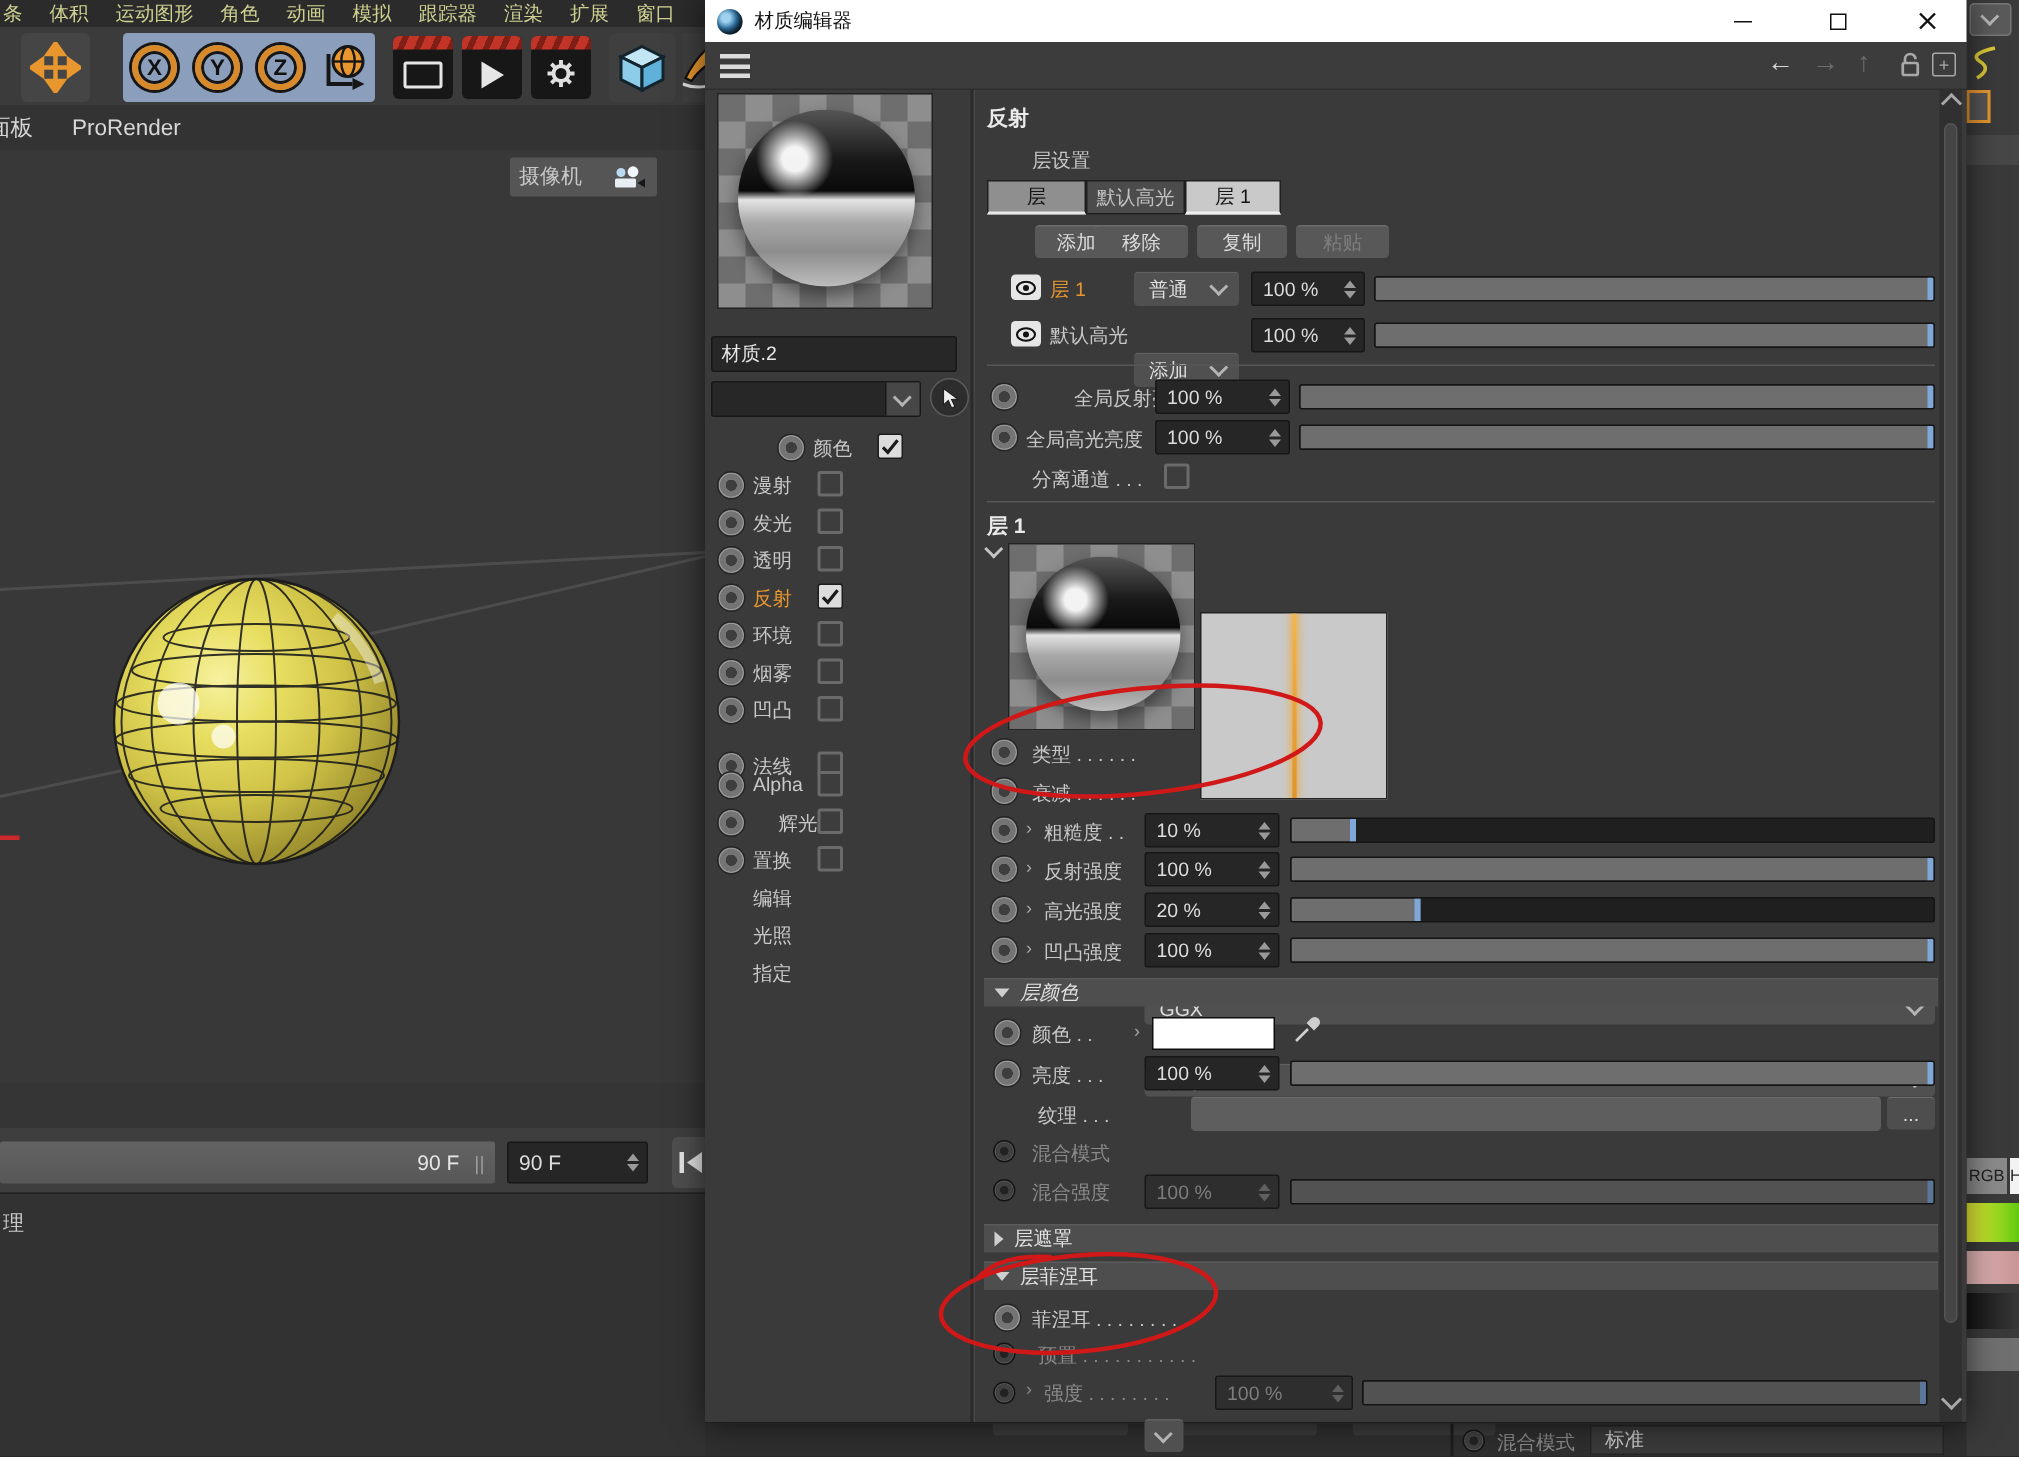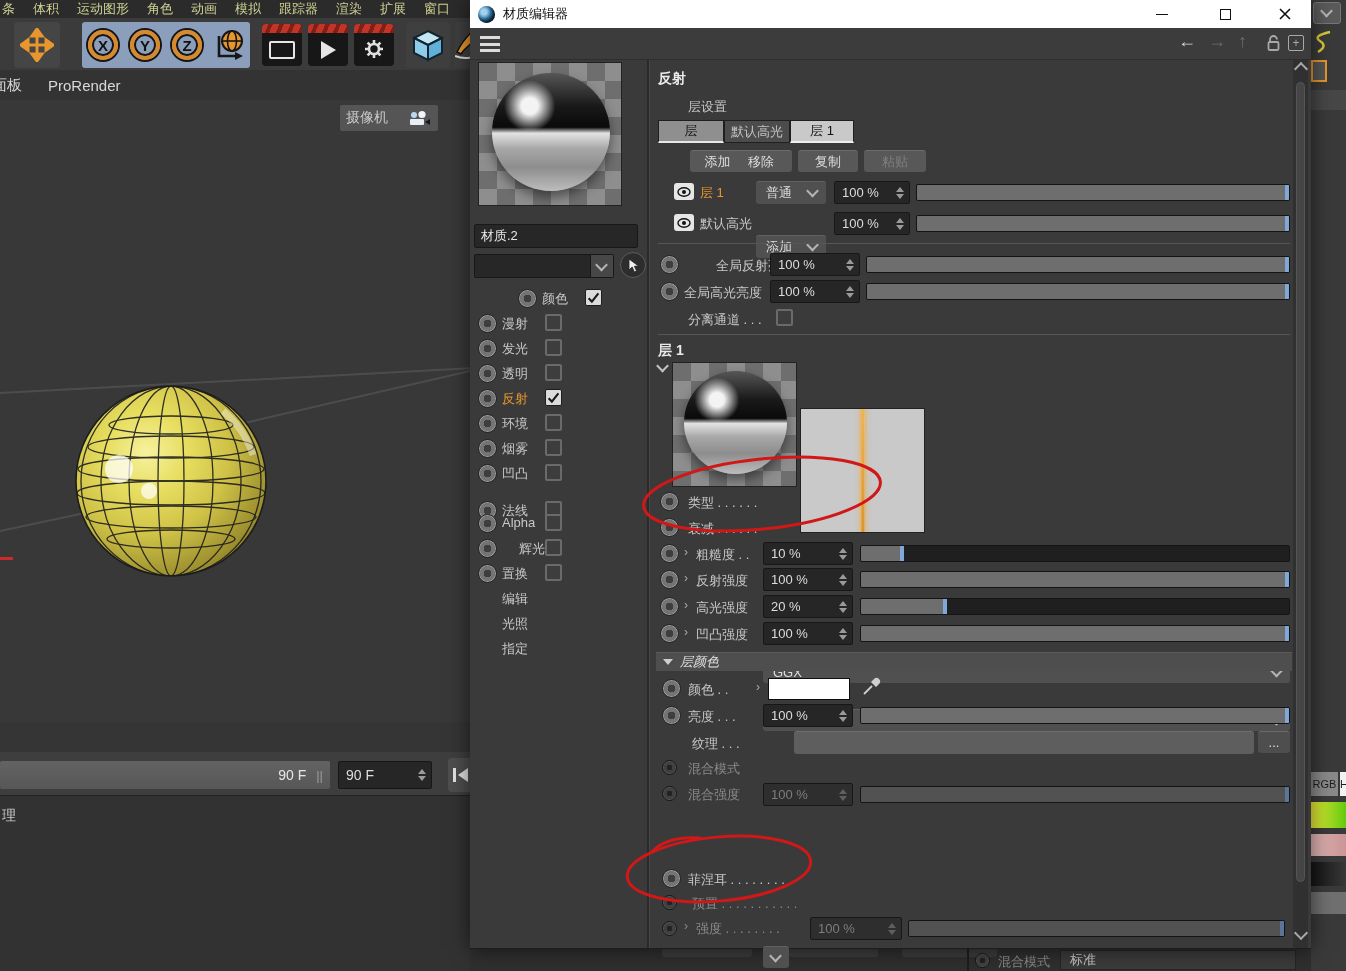--- a/index.html
+++ b/index.html
@@ -594,20 +594,28 @@
         <span>100 %</span>
         <span class="spin">
           <i class="u"></i>
           <i class="d"></i>
         </span>
       </div>
     <div class="slider dim abs" style="left:390px;top:786px;width:430px;height:17px;">
         <div class="fill" style="width: 100%;"></div>
       </div>
 
+    <div class="sectionbar abs" style="left:186px;top:816px;width:636px;height:19px;">
+      <span class="tri-r"></span>
+      <span>层遮罩</span>
+    </div>
+    <div class="sectionbar abs" style="left:186px;top:841px;width:636px;height:19px;">
+      <span class="tri-d"></span>
+      <span>层菲涅耳</span>
+    </div>
 
     <div class="radio abs" style="left:192px;top:869px;"></div>
     <span class="abs lbl" style="left:218px;top:871px;">菲涅耳 . . . . . . . .</span>
 
     <div class="radio dim abs" style="left:192px;top:895px;width:13px;height:13px;"></div>
     <span class="abs lbl dimtx" style="left:222px;top:895px;">预置 . . . . . . . . . . .</span>
 
     <div class="radio dim abs" style="left:192px;top:921px;width:13px;height:13px;"></div>
     <span class="exp abs dimtx" style="left:214px;top:919px;">›</span>
     <span class="abs lbl dimtx" style="left:226px;top:920px;">强度 . . . . . . . .</span>

